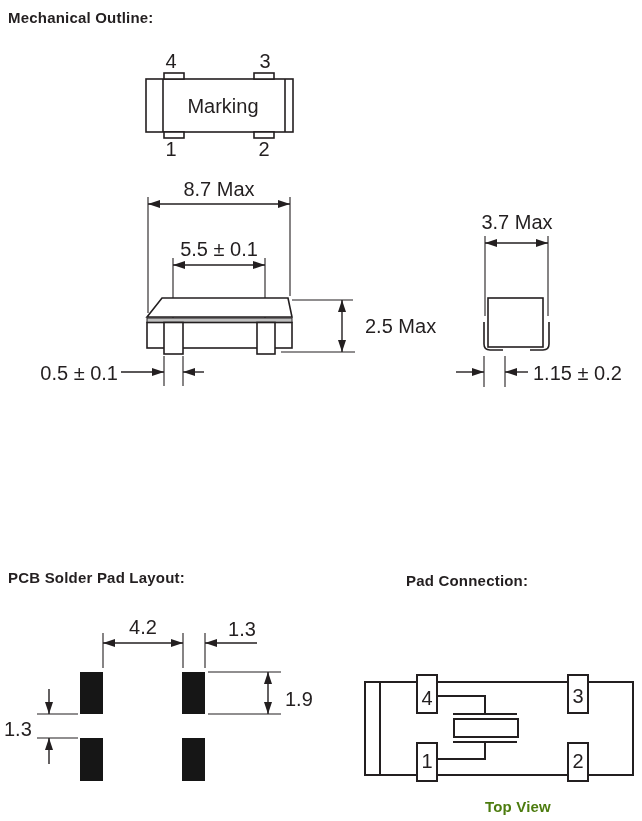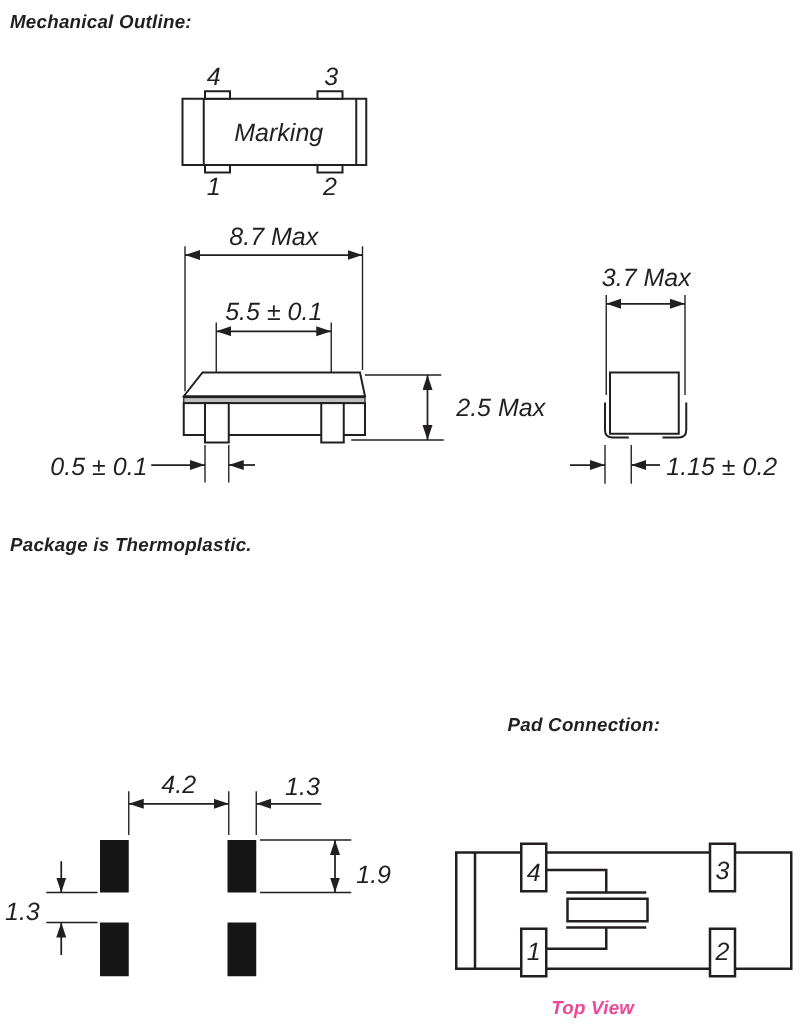--- a/index.html
+++ b/index.html
@@ -1,52 +1,52 @@
 <!DOCTYPE html>
 <html><head>
 <meta charset="utf-8">
 <style>
   html,body{margin:0;padding:0;background:#ffffff;}
   .page{
     position:relative;width:642px;height:821px;background:#ffffff;
-    font-family:"Liberation Sans",sans-serif;color:#231f20;overflow:hidden;font-style:italic;
+    font-family:"Liberation Sans",sans-serif;color:#231f20;overflow:hidden;
   }
   .heading{
     position:absolute;font-weight:bold;font-size:15px;line-height:17px;
     color:#231f20;white-space:nowrap;letter-spacing:.2px;
   }
   .note-line{
     position:absolute;left:8px;font-weight:bold;font-size:15px;line-height:17px;
     color:#231f20;white-space:nowrap;letter-spacing:.2px;
   }
   .caption{
-    position:absolute;font-weight:bold;font-size:15px;color:#ec4899;
-    text-align:left;letter-spacing:.2px;
+    position:absolute;font-weight:bold;font-size:15px;color:#4d7c0f;
+    text-align:right;letter-spacing:.2px;
   }
   svg.drawings{position:absolute;left:0;top:0;}
   svg text{font-family:"Liberation Sans",sans-serif;fill:#231f20;}
   .t20{font-size:20px;}
   .sh{fill:#ffffff;stroke:#231f20;stroke-width:1.6;}
   .sh2{fill:#ffffff;stroke:#231f20;stroke-width:2;}
   .ln{stroke:#231f20;stroke-width:1.6;fill:none;}
   .ln2{stroke:#231f20;stroke-width:2;fill:none;}
   .ext{stroke:#231f20;stroke-width:1.1;fill:none;}
   .dl{stroke:#231f20;stroke-width:1.4;fill:none;}
   .blk{fill:#161616;stroke:none;}
   .seam{fill:#bfbfbf;stroke:#231f20;stroke-width:1;}
 </style>
 </head>
 <body>
 
 <div class="page">
 
   <div class="heading" style="left:8px;top:9px">Mechanical Outline:</div>
 
-  <div class="note-line" style="top:428px">Package is Thermoplastic.</div>
 
+  <div class="heading" style="left:8px;top:569px">PCB Solder Pad Layout:</div>
 
   <div class="heading" style="left:406px;top:572px">Pad Connection:</div>
 
   <div class="caption" style="left:441px;top:798px;width:110px">Top View</div>
 
   <svg class="drawings" width="642" height="821" viewBox="0 0 642 821">
     <defs>
       <marker id="aE" markerUnits="userSpaceOnUse" markerWidth="14" markerHeight="10" refX="12" refY="4" orient="auto">
         <path d="M0,0 L12,4 L0,8 Z" fill="#231f20"></path>
       </marker>

